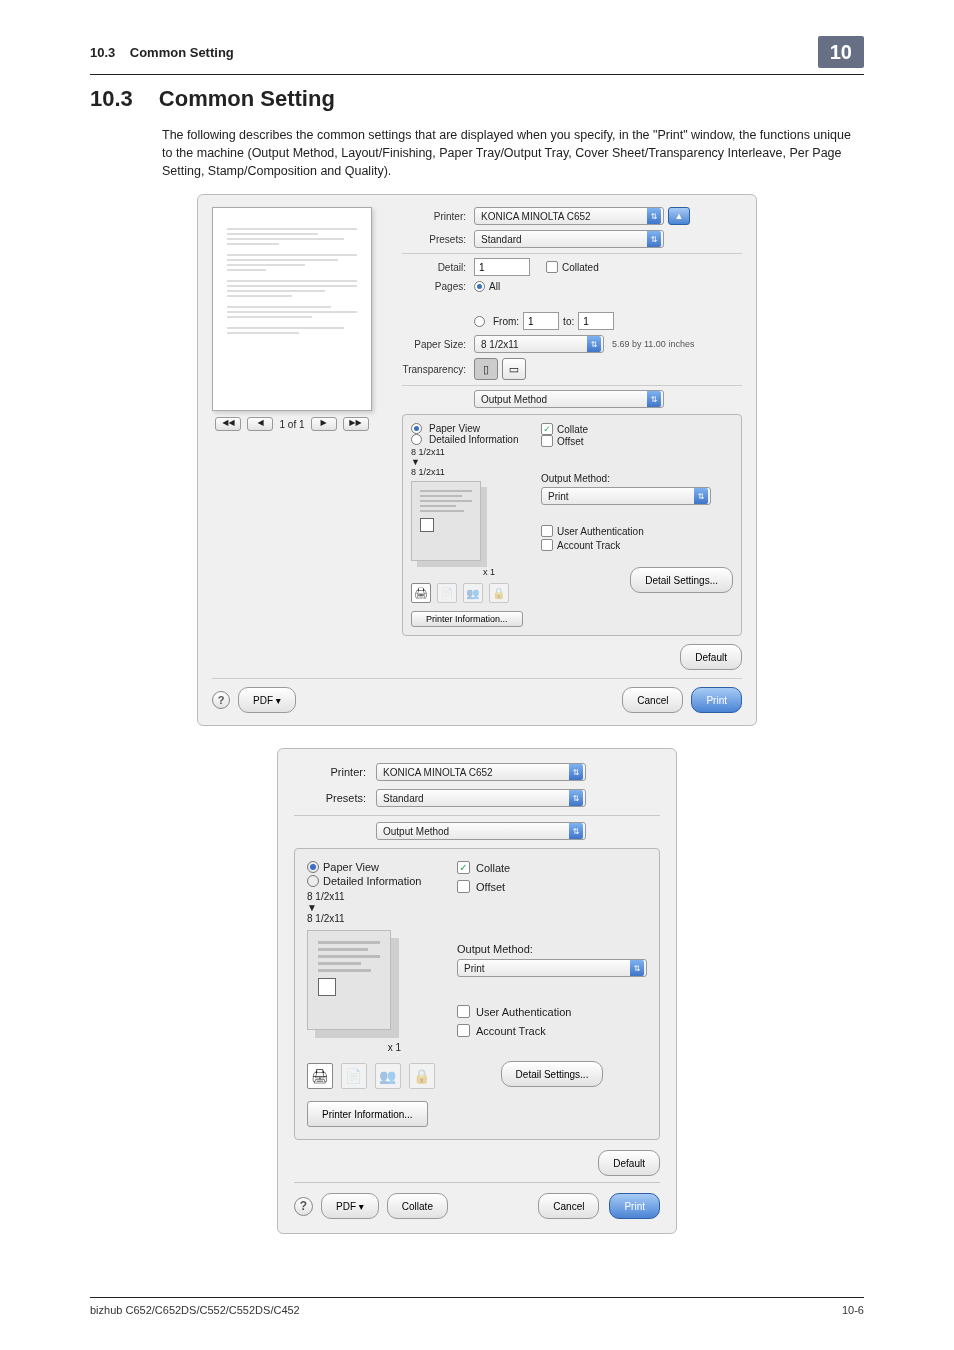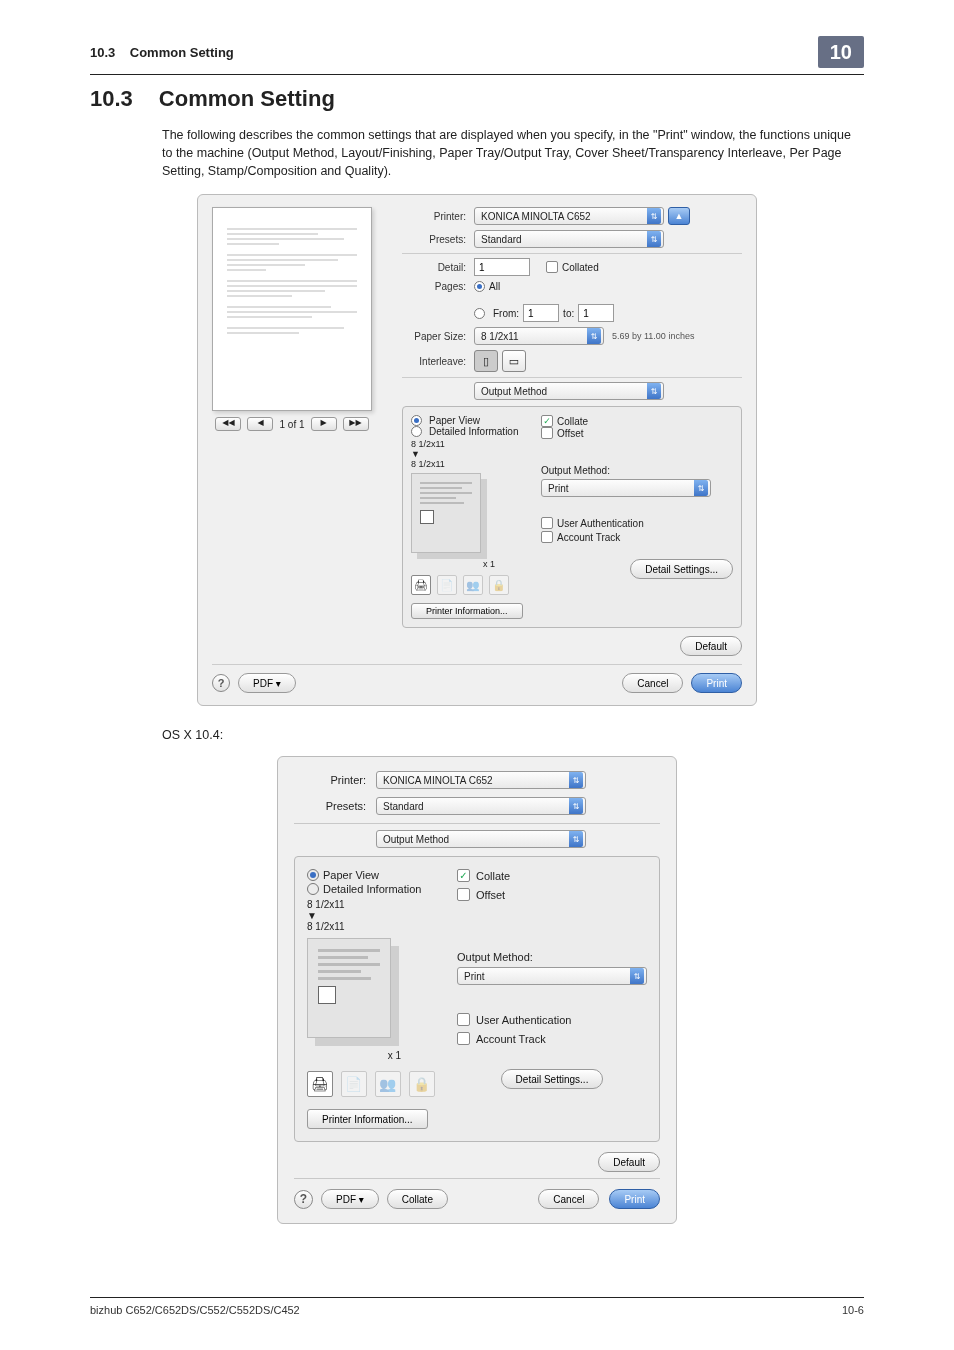--- a/index.html
+++ b/index.html
@@ -59,21 +59,21 @@
   .dlg105 .panel-left .mini { width: 76px; height: 86px; margin: 4px 0 2px 0; position:relative; }
   .dlg105 .panel-left .mini-pg { width: 70px; height: 80px; background: #d0d0d0; position:absolute; top:6px; left:6px; }
   .dlg105 .panel-left .mini-pg2 { width: 70px; height: 80px; background: #e4e4e4; border:1px solid #bbb; position:absolute; top:0; left:0; padding:8px; }
   .dlg105 .panel-left .mini-pg2 .ml { height:2px; background:#bbb; margin-bottom:3px; }
   .dlg105 .panel-left .mini-pg2 .ic { width:14px; height:14px; border:1px solid #666; background:#fff; margin-top:6px; }
   .dlg105 .panel-left .xn { text-align:right; font-size:9px; margin-top:-2px; padding-right:36px; }
   .dlg105 .panel-left .smic { display:flex; gap:6px; margin-top:6px; }
   .dlg105 .panel-left .smic .i { width:20px; height:20px; border:1px solid #888; background:#fff; border-radius:2px; display:flex; align-items:center; justify-content:center; font-size:11px; }
   .dlg105 .panel-left .smic .i.fade { opacity:.35; }
   .dlg105 .panel-right { flex: 1; }
-  .mac-button { height: 20px; background: linear-gradient(#fff,#e2e2e2); border: 1px solid #999; border-radius: 10px; padding: 0 14px; font-size: 10px; display:inline-flex; align-items:center; }
+  .mac-button { height: 26px; background: linear-gradient(#fff,#e2e2e2); border: 1px solid #999; border-radius: 10px; padding: 0 14px; font-size: 10px; display:inline-flex; align-items:center; }
   .mac-button.blue { background: linear-gradient(#a7cbf5,#4b84d4); color:#fff; border-color:#2f5fa5; }
   .dlg105 .pdf-row { display:flex; align-items:center; gap:8px; margin-top:8px; }
   .dlg105 .help { width:18px; height:18px; border-radius:50%; border:1px solid #888; background:linear-gradient(#fff,#e2e2e2); display:flex; align-items:center; justify-content:center; font-size:11px; font-weight:bold; color:#555; }
   .arrowbtn { width:22px; height:18px; background:linear-gradient(#a7cbf5,#4b84d4); border:1px solid #2f5fa5; border-radius:3px; display:inline-flex; align-items:center; justify-content:center; color:#fff; font-size:9px; margin-left:4px; }
 
   
   .dlg104 {
     width: 400px; background: #f0f0f0; border: 1px solid #bbb;
     border-radius: 6px; font-family: "Lucida Grande", Arial, sans-serif;
     font-size: 11px; color: #222; padding: 14px 16px 14px 16px;
@@ -178,21 +178,21 @@
             <input class="mac-input" style="width: 56px;" value="1">
             <div style="width:16px"></div>
             <label class="chk">
                 <span class="box"></span>
                 <span>Collated</span>
               </label>
           </div>
           <div class="row" style="align-items:flex-start">
             <div class="lbl">Pages:</div>
             <div>
-              <div style="display:flex;align-items:center;margin-bottom:12px">
+              <div style="display:flex;align-items:center;margin-bottom:20px">
                   <span class="radio-o sel"></span>
                   <span>All</span>
                 </div>
               <div style="display:flex;align-items:center;gap:4px">
                 <span class="radio-o"></span>
                 <span>From:</span>
                 <input class="mac-input" style="width: 36px;" value="1">
                 <span>to:</span>
                 <input class="mac-input" style="width: 36px;" value="1">
               </div>
@@ -200,21 +200,21 @@
           </div>
           <div class="row">
             <div class="lbl">Paper Size:</div>
             <div class="mac-select" style="width:130px">
                 <span class="txt">8 1/2x11</span>
                 <span class="cap">⇅</span>
               </div>
             <span style="font-size:9px;color:#555;margin-left:8px">5.69 by 11.00 inches</span>
           </div>
           <div class="row">
-            <div class="lbl">Interleave:</div>
+            <div class="lbl">Transparency:</div>
             <div class="orient-btn active">
                 <span>▯</span>
               </div>
             <div class="orient-btn">
                 <span>▭</span>
               </div>
           </div>
           <div style="height:1px;background:#ccc;margin:4px 0"></div>
           <div class="row">
             <div class="lbl"></div>
@@ -291,21 +291,20 @@
       <div class="pdf-row">
         <div class="help">?</div>
         <button class="mac-button">PDF ▾</button>
         <div style="flex:1"></div>
         <button class="mac-button">Cancel</button>
         <button class="mac-button blue">Print</button>
       </div>
     </div>
   </div>
 
-  <p class="os-label">OS X 10.4:</p>
 
   <div class="img-wrap">
     <div class="dlg104">
       <div class="row">
         <div class="lbl">Printer:</div>
         <div class="mac-select" style="width:210px">
             <span class="txt">KONICA MINOLTA C652</span>
             <span class="cap">⇅</span>
           </div>
       </div>

